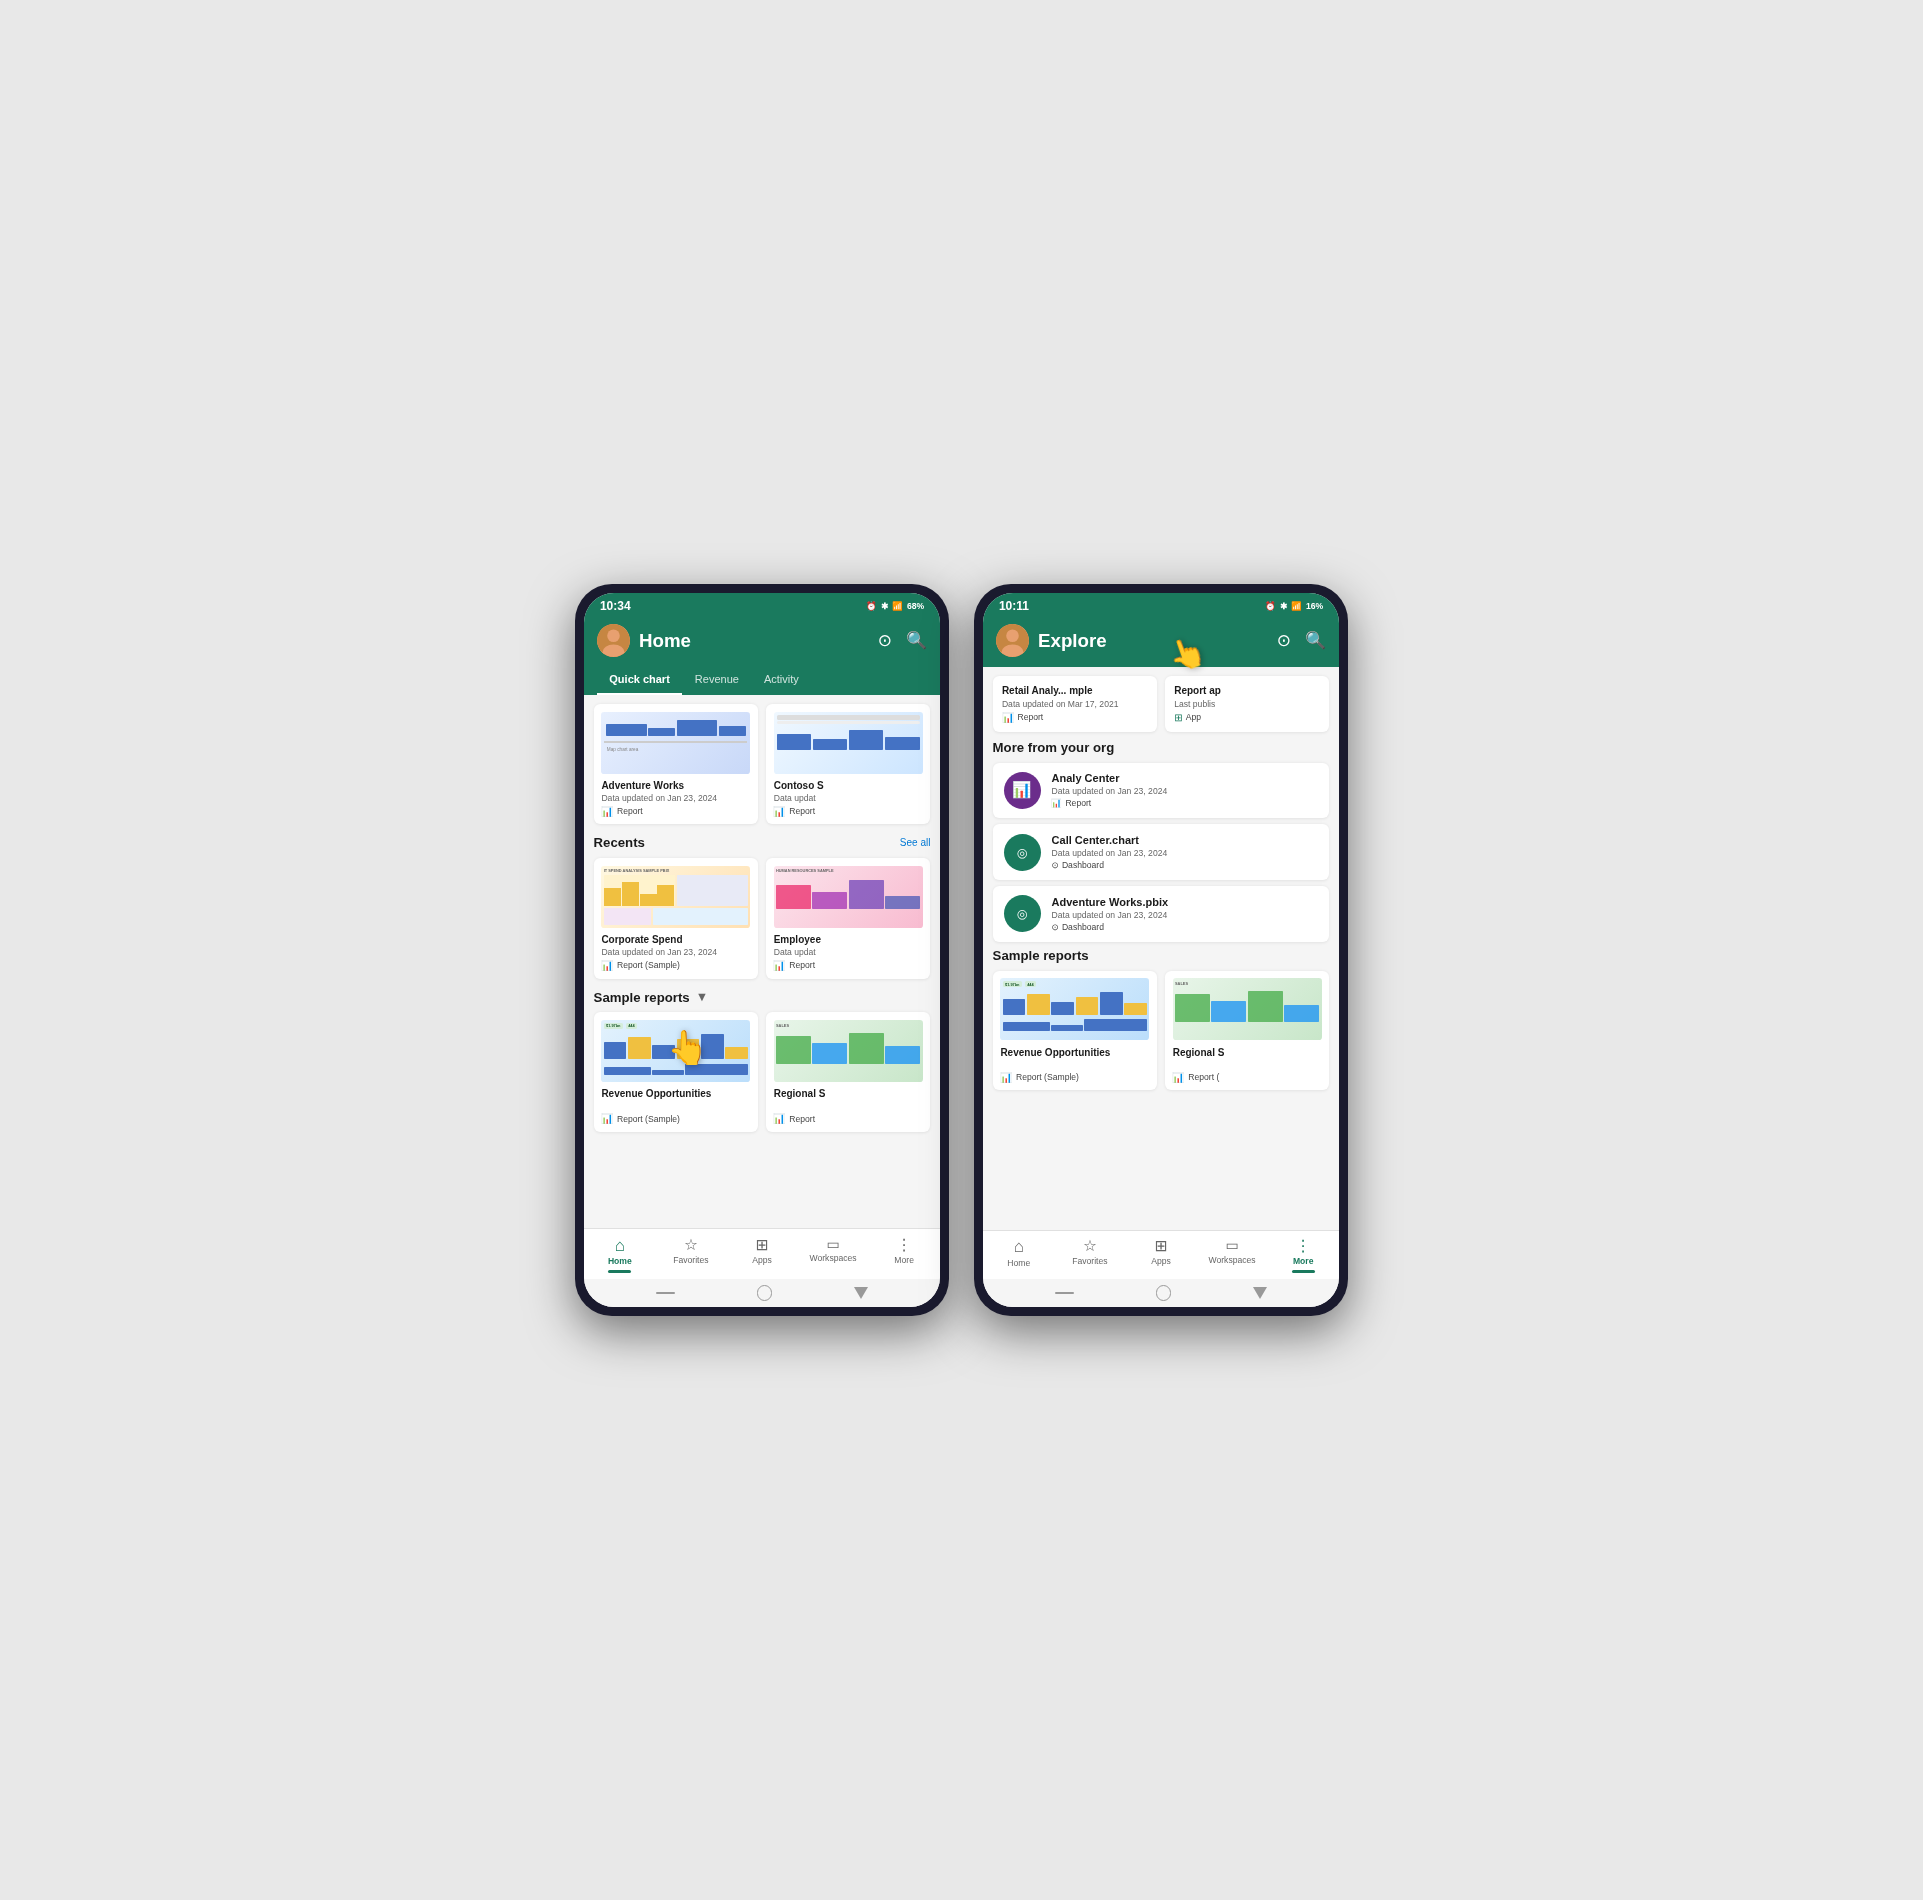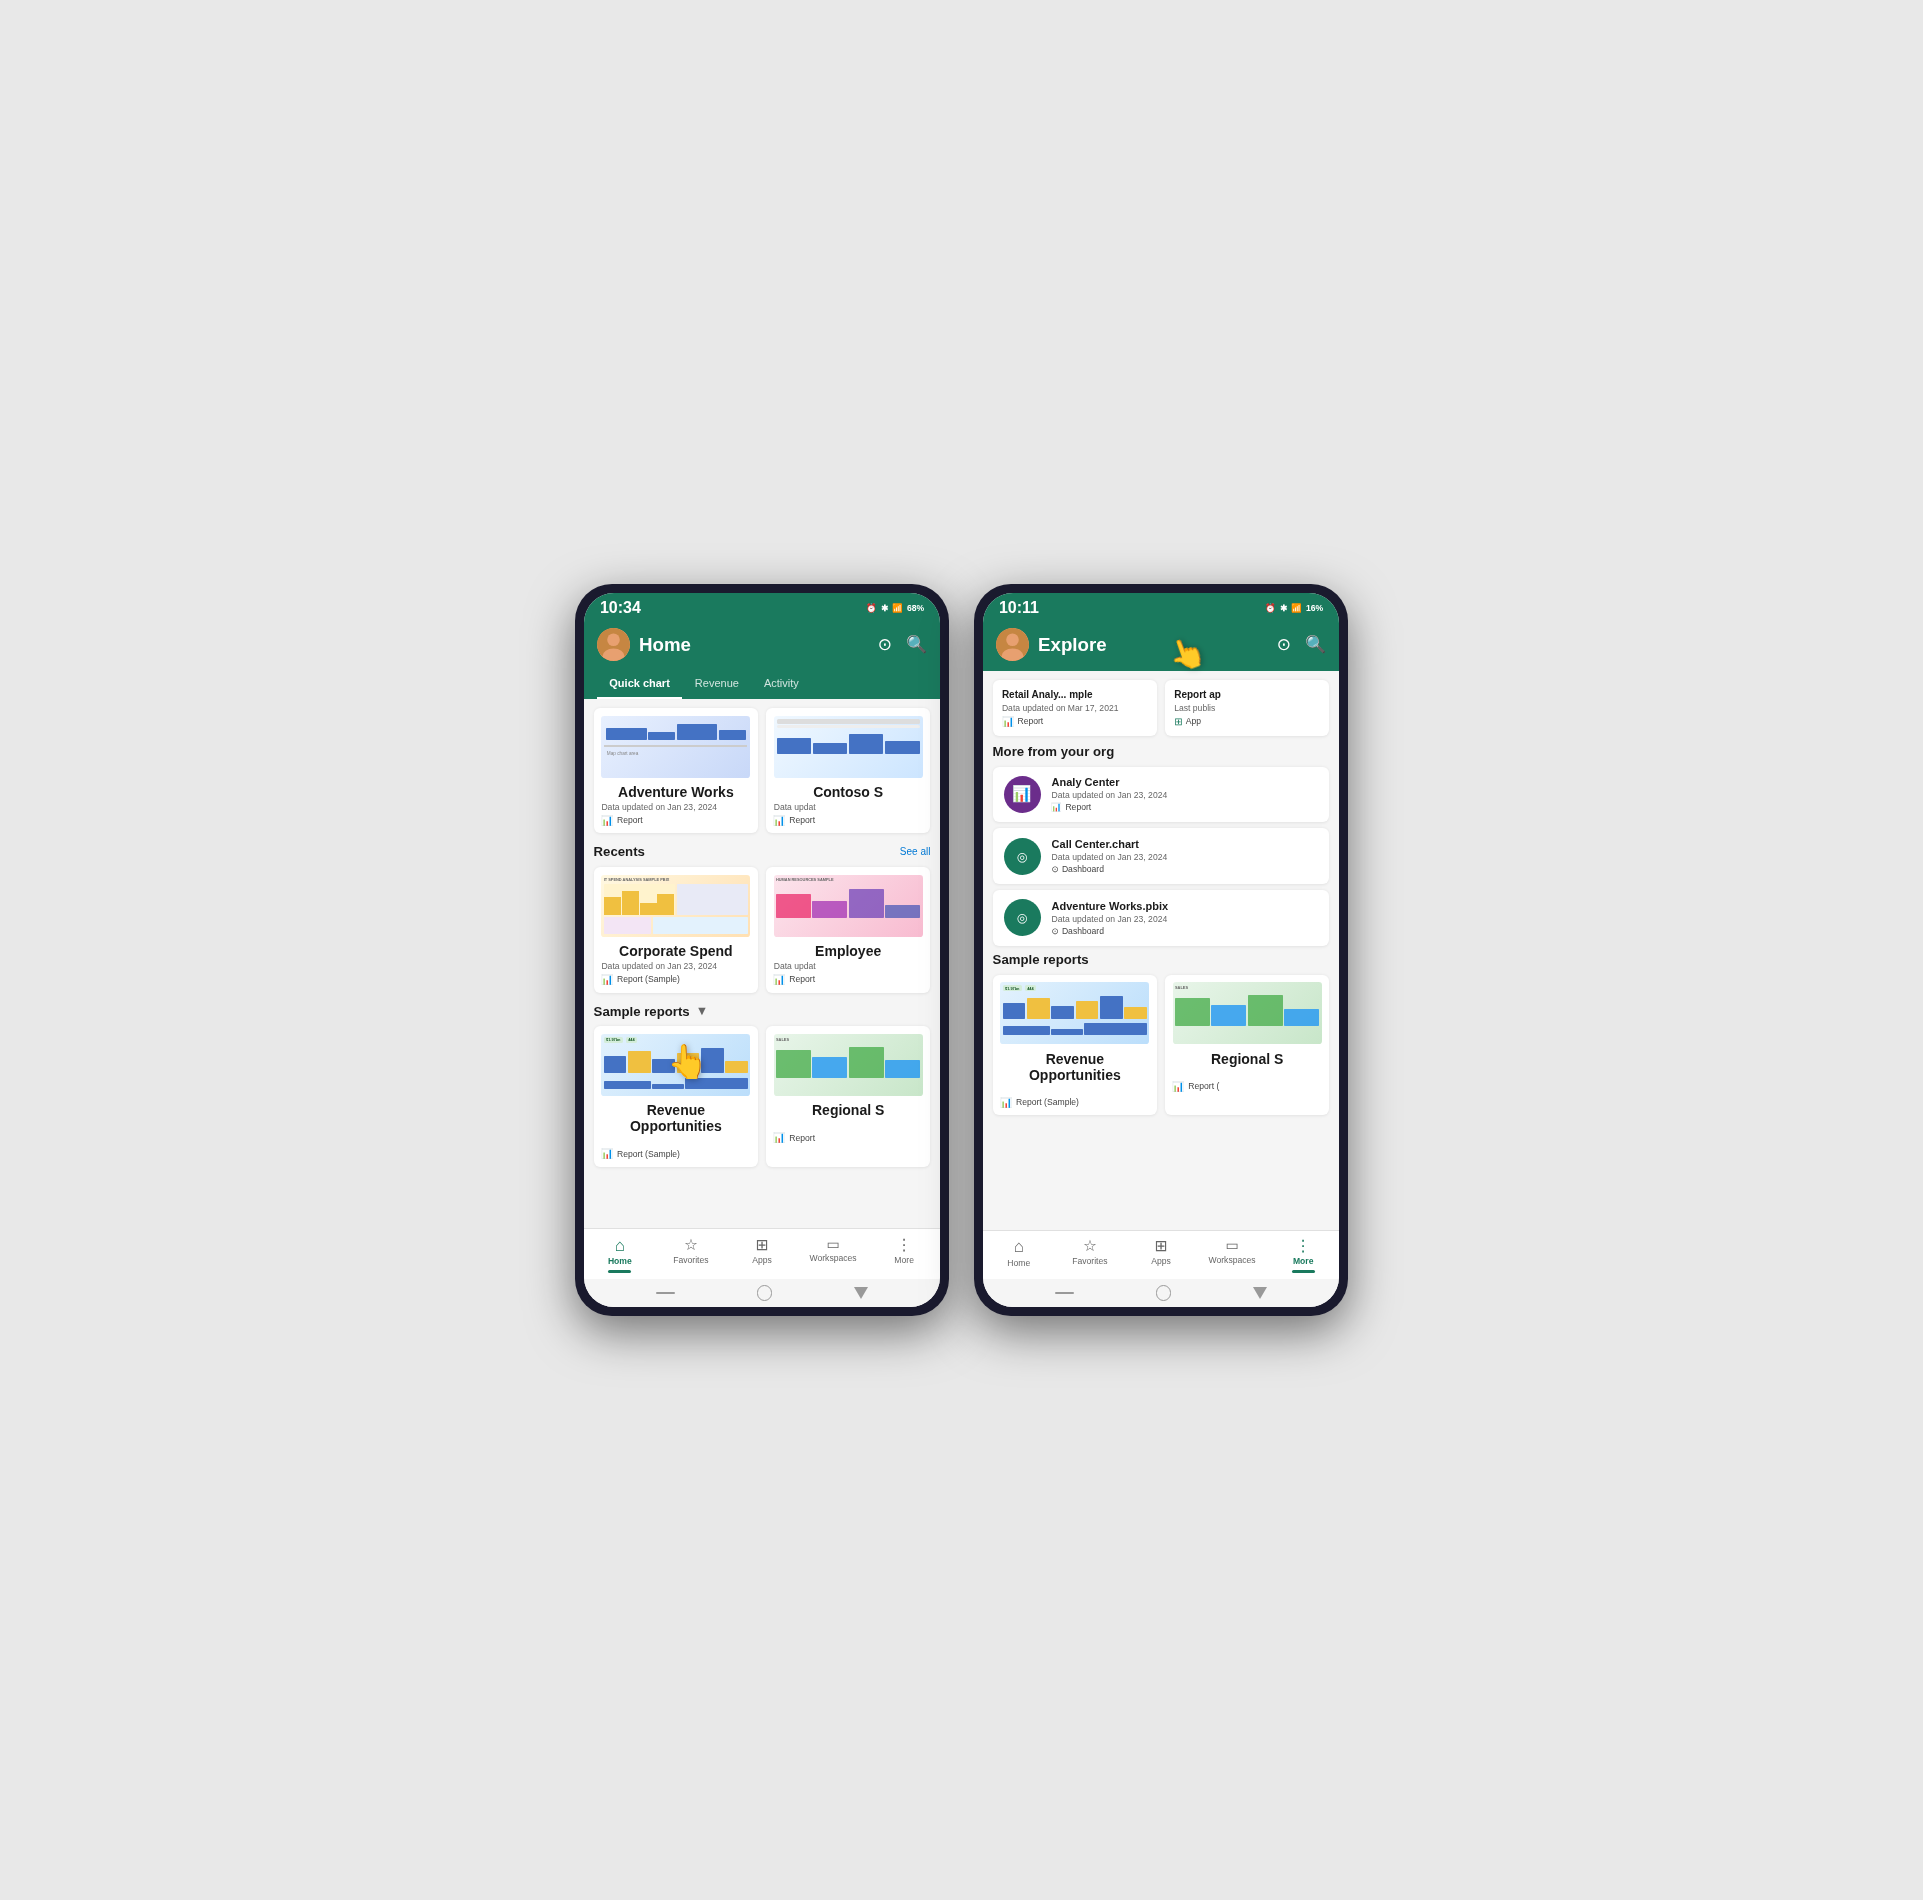--- a/index.html
+++ b/index.html
@@ -43,21 +43,21 @@
       justify-content: space-between;
       align-items: center;
       padding: 6.2px 15.6px 3.1px 15.6px;
       color: white;
       font-size: 10px;
       font-weight: 600;
       flex-shrink: 0;
     }
 
     .status-bar .time {
-      font-size: 16px;
+      font-size: 12px;
       font-weight: 700;
     }
 
     .status-icons {
       display: flex;
       gap: 3.9px;
       align-items: center;
       font-size: 8.6px;
     }
 
@@ -162,25 +162,24 @@
     .card-thumbnail {
       width: 100%;
       height: 62px;
       border-radius: 3.1px;
       background: #e8f0fe;
       overflow: hidden;
       margin-bottom: 6.2px;
     }
 
     .card-title {
-      font-size: 14px;
+      font-size: 10px;
       font-weight: 600;
       color: #1a1a1a;
       margin-bottom: 1.6px;
-      text-align: center;
     }
 
     .card-date {
       font-size: 8.6px;
       color: #666;
       margin-bottom: 3.1px;
     }
 
     .card-type {
       font-size: 8.6px;

